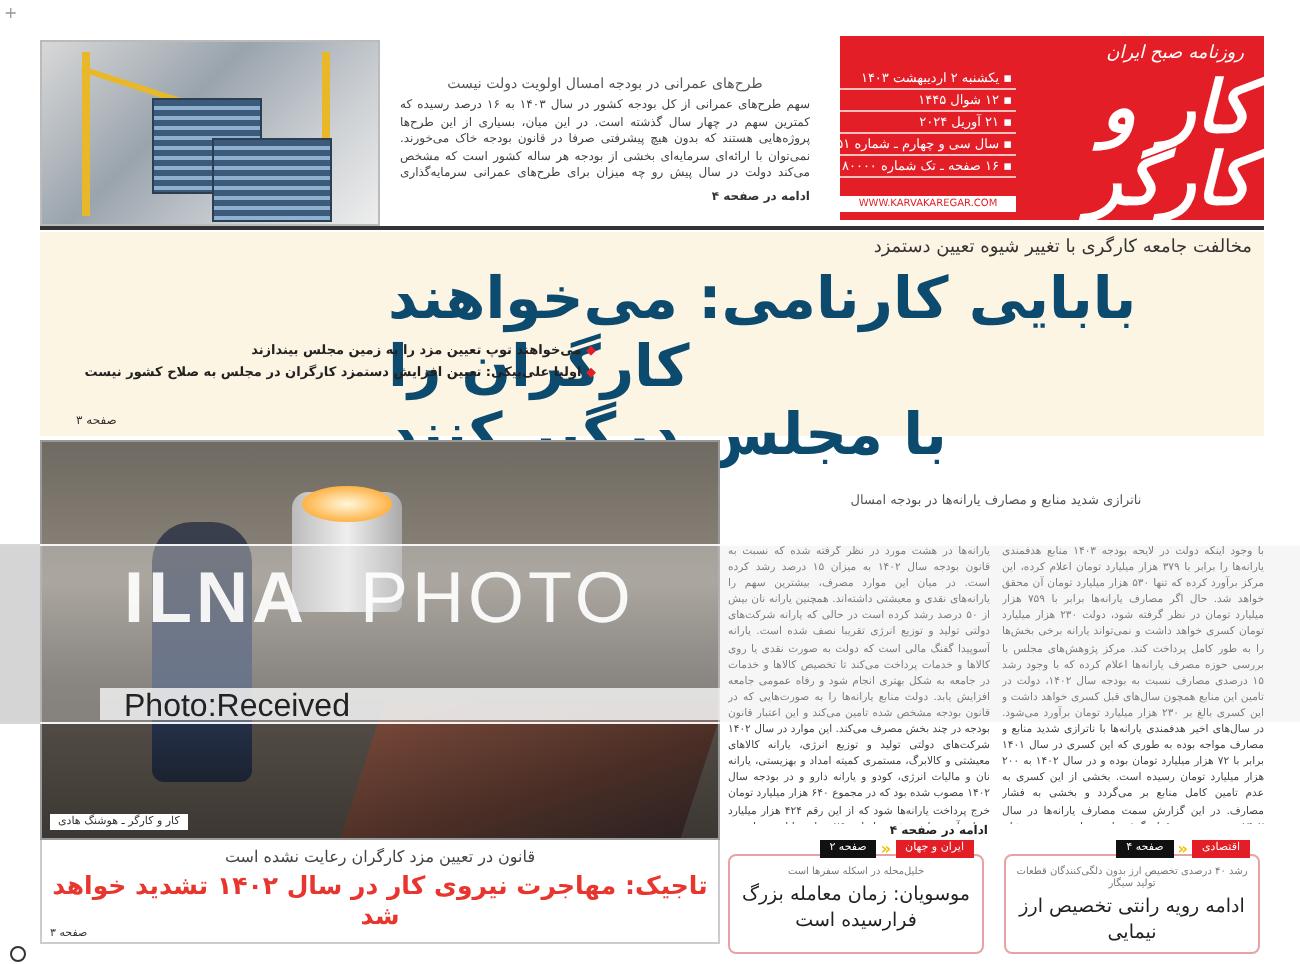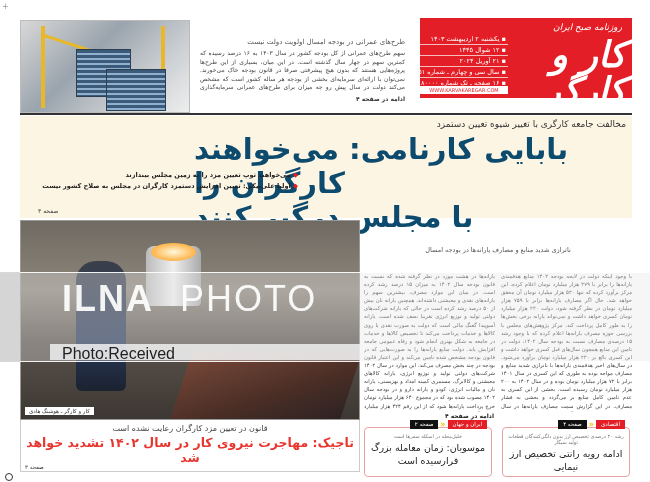--- a/index.html
+++ b/index.html
@@ -1,32 +1,32 @@
 <!DOCTYPE html>
 <html><head>
 <meta charset="utf-8">
 <style>
   * { box-sizing: border-box; margin: 0; padding: 0; }
   html, body { width: 650px; height: 482px; overflow: hidden; background: #ffffff; }
   body { font-family: "DejaVu Sans", sans-serif; position: relative; color: #222; }
   .rtl { direction: rtl; }
 
   
-  .masthead { position: absolute; left: 420px; top: 18px; width: 212px; height: 80px; background: #e41e26; }
+  .masthead { position: absolute; left: 420px; top: 18px; width: 212px; height: 92px; background: #e41e26; }
   .tagline { position: absolute; right: 10px; top: 4px; color: #fff; font-size: 9px; font-style: italic; }
   .logo { position: absolute; right: 6px; top: 18px; color: #fff; font-family: "DejaVu Serif", serif; font-weight: bold; font-size: 36px; line-height: 1; letter-spacing: -1px; font-style: italic; margin-left: 45px; }
   .meta-list { position: absolute; left: 0; top: 16px; width: 88px; direction: rtl; }
   .meta-item { color: #fff; font-size: 6.5px; height: 11px; line-height: 11px; border-bottom: 1px solid rgba(255,255,255,0.7); padding-right: 2px; white-space: nowrap; overflow: hidden; }
   .meta-item::before { content: "▪ "; }
   .site-url { position: absolute; left: 0; bottom: 4px; width: 88px; height: 8px; background: #fff; color: #e41e26; font-size: 5px; line-height: 8px; text-align: center; }
   .masthead-rule { position: absolute; left: 20px; top: 113px; width: 612px; height: 2px; background: #333; }
 
   
   .brief { position: absolute; left: 200px; top: 38px; width: 205px; direction: rtl; }
-  .brief .kicker { font-size: 7px; color: #555; }
+  .brief .kicker { font-size: 7px; color: #555; text-align: center; }
   .brief .title { font-size: 10.5px; font-weight: bold; text-align: center; color: #111; margin-top: 1px; }
   .brief .body { font-size: 6px; color: #444; line-height: 8.5px; margin-top: 3px; text-align: justify; }
   .brief .cont { font-size: 6px; font-weight: bold; color: #333; margin-top: 4px; }
   .brief-img { position: absolute; left: 20px; top: 20px; width: 170px; height: 93px; background: linear-gradient(135deg, #d8d8d8 0%, #9aa4ad 40%, #c9cdd1 70%, #eee 100%); border: 1px solid #bbb; overflow: hidden; }
   .crane { position: absolute; background: #e8b82a; }
   .bldg { position: absolute; background: repeating-linear-gradient(180deg, #3c5a7a 0 3px, #8fb1cf 3px 5px); border: 1px solid #2b3e52; }
 
   
   .banner { position: absolute; left: 20px; top: 116px; width: 612px; height: 102px; background: #fdf5e4; }
   .banner .kicker { position: absolute; right: 6px; top: 3px; font-size: 9px; color: #333; direction: rtl; }

